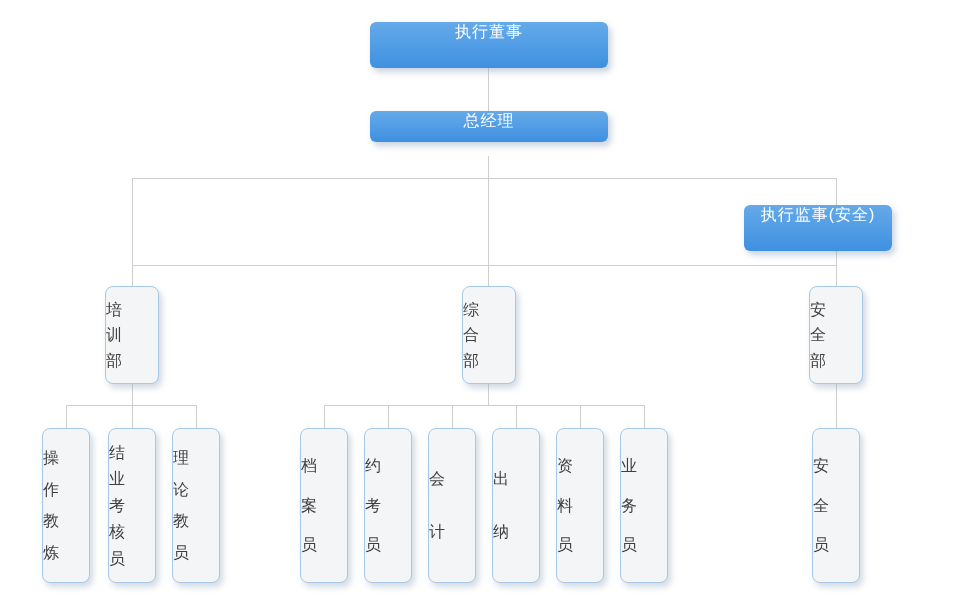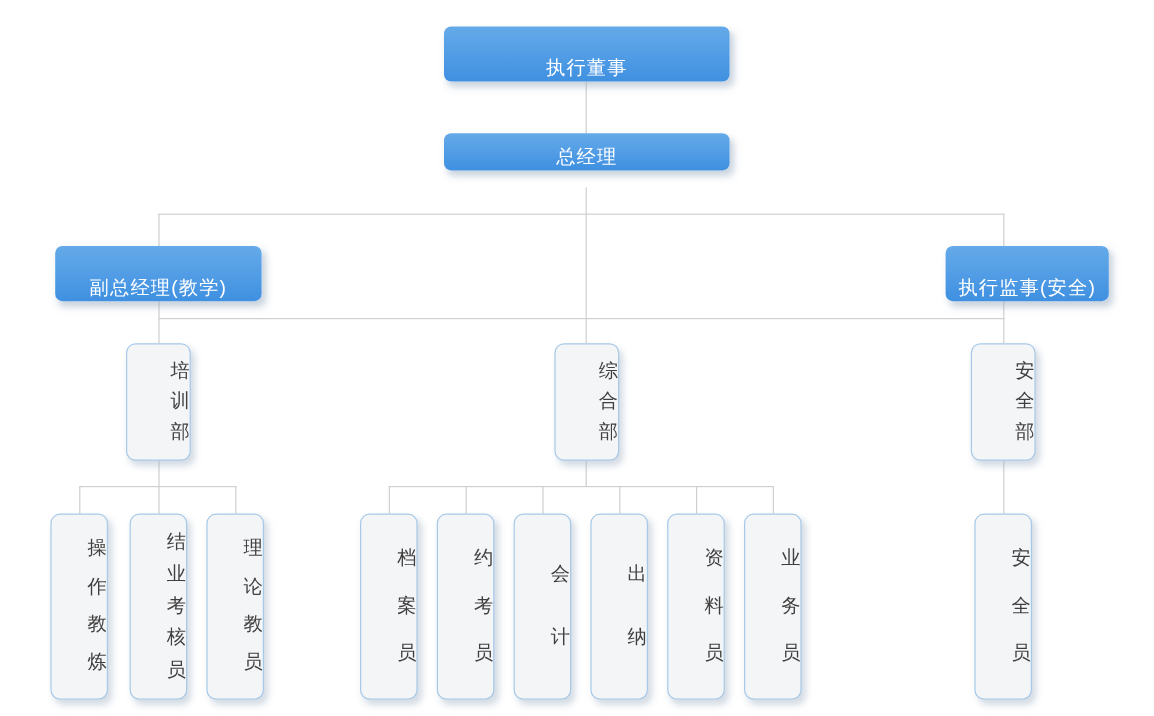--- a/index.html
+++ b/index.html
@@ -23,21 +23,21 @@
     height: 597px;
     background: #ffffff;
     overflow: hidden;
   }
   .line { position: absolute; background: var(--connector); }
   .line.v { width: 1px; }
   .line.h { height: 1px; }
   .node {
     position: absolute;
     display: flex;
-    align-items: flex-end;
+    align-items: flex-start;
     justify-content: center;
     font-size: 16px;
   }
   .node.blue {
     background: linear-gradient(180deg, var(--node-blue-top) 0%, var(--node-blue-bottom) 100%);
     border-radius: 6px;
     color: var(--text-on-blue);
     box-shadow: 3px 4px 6px rgba(148, 168, 190, 0.5);
     letter-spacing: 1px;
   }
@@ -82,24 +82,21 @@
   <div class="line v" style="left:644px;top:405px;height:23px"></div>
 
   <div class="line v" style="left:836px;top:384px;height:44px"></div>
 
   <div class="node blue" style="left:370px;top:22px;width:238px;height:46px">
     <span>执行董事</span>
   </div>
   <div class="node blue" style="left:370px;top:111px;width:238px;height:31px">
     <span>总经理</span>
   </div>
-  <div class="node blue" style="left:46px;top:205px;width:172px;height:46px">
-    <span>副总经理(教学)</span>
-  </div>
-  <div class="node blue" style="left:788px;top:205px;width:136px;height:46px">
+  <div class="node blue" style="left:744px;top:205px;width:148px;height:46px">
     <span>执行监事(安全)</span>
   </div>
 
   <div class="node light vbox" style="left:105px;top:286px;width:54px;height:98px">
       <span>培</span>
       <span>训</span>
       <span>部</span>
     </div>
   <div class="node light vbox" style="left:462px;top:286px;width:54px;height:98px">
       <span>综</span>

